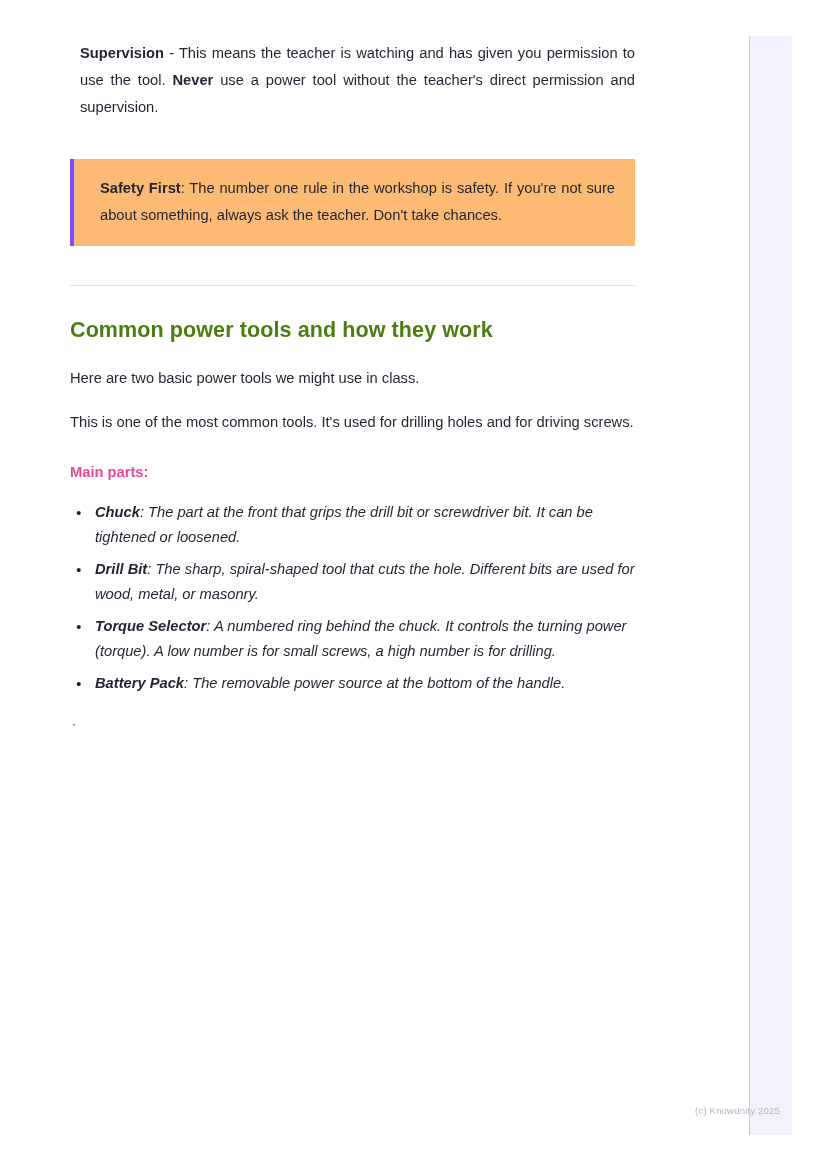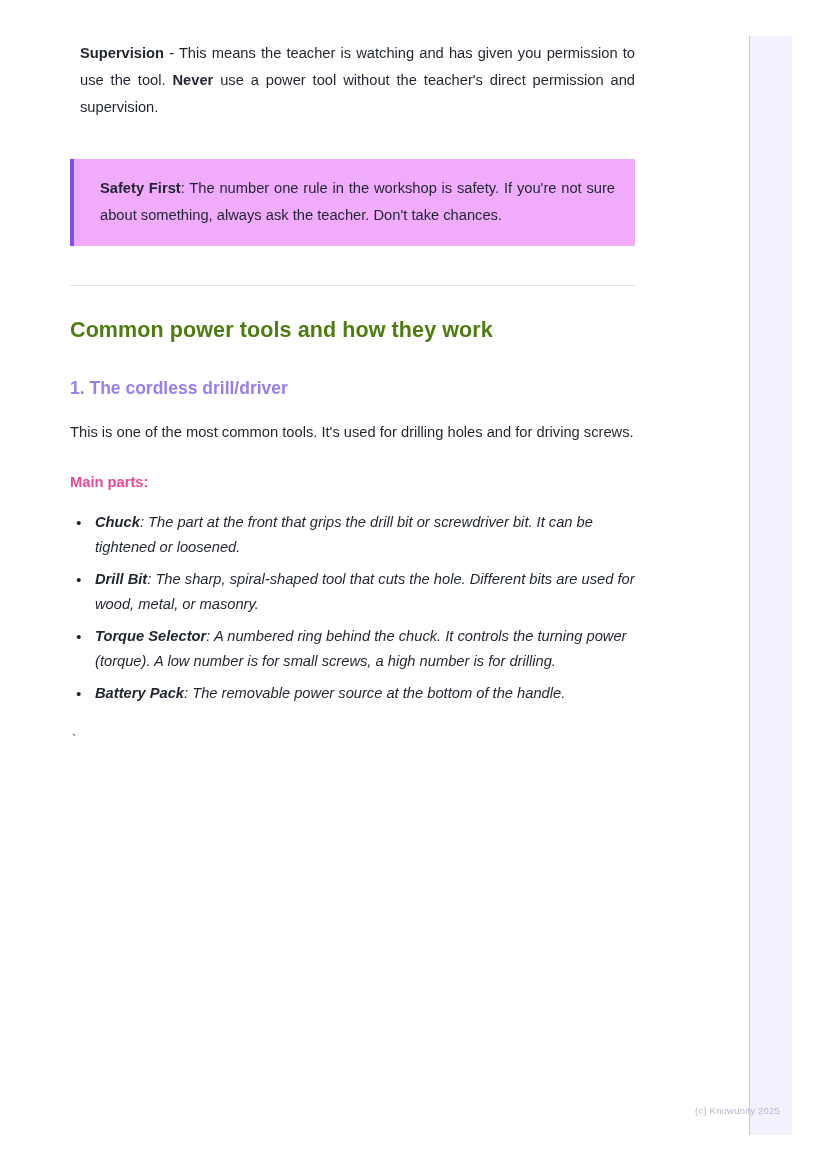--- a/index.html
+++ b/index.html
@@ -51,21 +51,21 @@
     font-size: 14.7px;
     line-height: 27px;
     margin: 0 0 0 10px;
     color: #1f2430;
     text-align: justify;
   }
   .b { font-weight: bold; }
 
   .callout {
     margin-top: 38px;
-    background: #f0abfc;
+    background: #fdba74;
     border-left: 4px solid #7c4dff;
     padding: 16px 20px 17px 26px;
     box-sizing: border-box;
   }
   .callout p {
     margin: 0;
     font-size: 14.7px;
     line-height: 27px;
     color: #1f2430;
     text-align: justify;
@@ -169,22 +169,22 @@
     <p class="para"><span class="b">Supervision</span><span> - This means the teacher is watching and has given you permission to use the tool. </span><span class="b">Never</span><span> use a power tool without the teacher's direct permission and supervision.</span></p>
 
     <div class="callout">
       <p><span class="b">Safety First</span><span>: The number one rule in the workshop is safety. If you're not sure about something, always ask the teacher. Don't take chances.</span></p>
     </div>
 
     <hr class="divider">
 
     <h2 class="section">Common power tools and how they work</h2>
 
-
-    <h3 class="subsection">1. The cordless drill/driver</h3>
+    <p class="lead">Here are two basic power tools we might use in class.</p>
+
 
     <p class="body">This is one of the most common tools. It's used for drilling holes and for driving screws.</p>
 
     <p class="bold-label">Main parts:</p>
 
     <ul class="parts">
       <li><span class="b">Chuck</span><span>: The part at the front that grips the drill bit or screwdriver bit. It can be tightened or loosened.</span></li>
       <li><span class="b">Drill Bit</span><span>: The sharp, spiral-shaped tool that cuts the hole. Different bits are used for wood, metal, or masonry.</span></li>
       <li><span class="b">Torque Selector</span><span>: A numbered ring behind the chuck. It controls the turning power (torque). A low number is for small screws, a high number is for drilling.</span></li>
       <li><span class="b">Battery Pack</span><span>: The removable power source at the bottom of the handle.</span></li>

